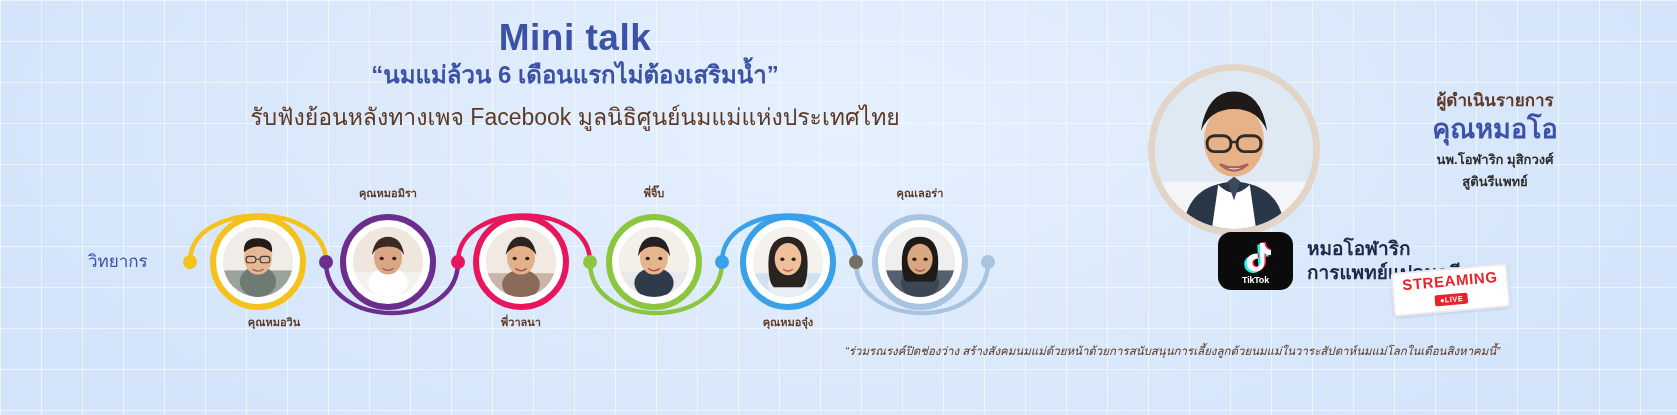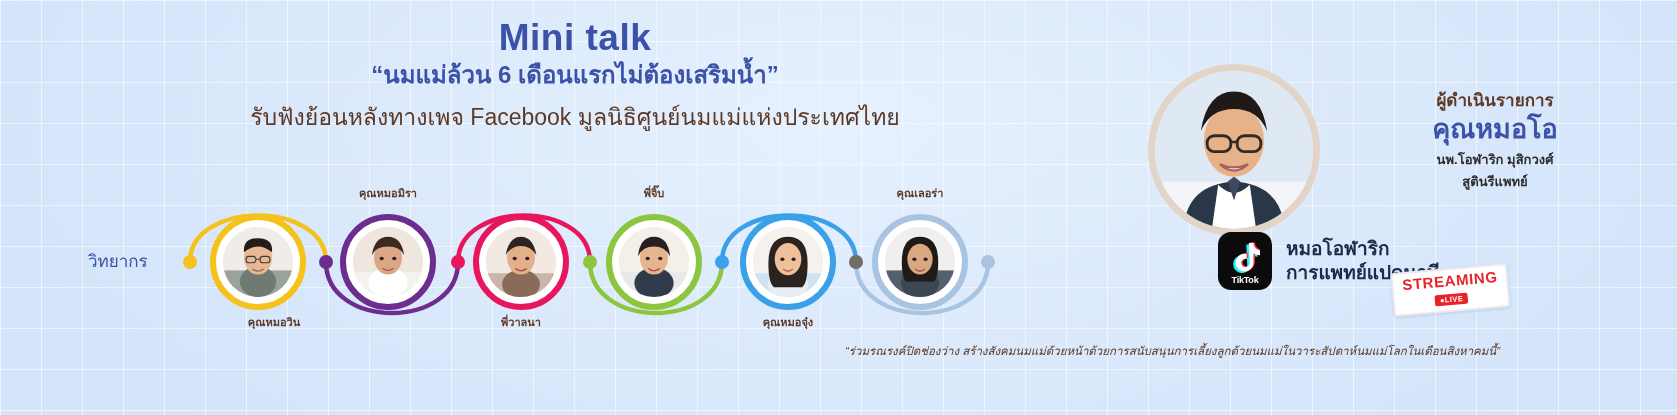--- a/index.html
+++ b/index.html
@@ -58,21 +58,21 @@
     background:#e2d4c6;padding:7px;box-sizing:border-box;
   }
   .host-photo-inner{width:100%;height:100%;border-radius:50%;overflow:hidden;position:relative;background:#cfe0f3;}
   .host-text{position:absolute;left:205px;top:40px;width:320px;text-align:center;}
   .host-role{font-size:17px;color:#5c3a27;font-weight:bold;line-height:1.25;}
   .host-name{font-size:27px;color:#3c52a8;font-weight:bold;line-height:1.3;margin-top:1px;}
   .host-sub{font-size:13px;color:#2c2c2c;font-weight:bold;line-height:1.35;margin-top:4px;white-space:nowrap;}
   
   .badges{position:absolute;left:1218px;top:232px;display:flex;align-items:center;}
   .tiktok{
-    width:54px;height:58px;border-radius:13px;background:#0b0b0b;position:relative;
+    width:75px;height:58px;border-radius:13px;background:#0b0b0b;position:relative;
     display:flex;flex-direction:column;align-items:center;justify-content:center;
   }
   .tt-label{color:#fff;font-size:9px;font-weight:bold;position:absolute;bottom:5px;letter-spacing:-.2px;}
   .channel{margin-left:14px;font-size:19px;font-weight:bold;color:#1b2a4a;line-height:1.25;white-space:nowrap;}
   .streaming{
     position:absolute;left:1392px;top:268px;transform:rotate(-5deg);
     background:#fff;border:2px solid #e9e9ef;border-radius:4px;
     padding:3px 9px 4px;text-align:center;box-shadow:0 1px 3px rgba(0,0,0,.12);
   }
   .streaming .st{font-size:15px;font-weight:bold;color:#e8232a;letter-spacing:.6px;line-height:1;}

